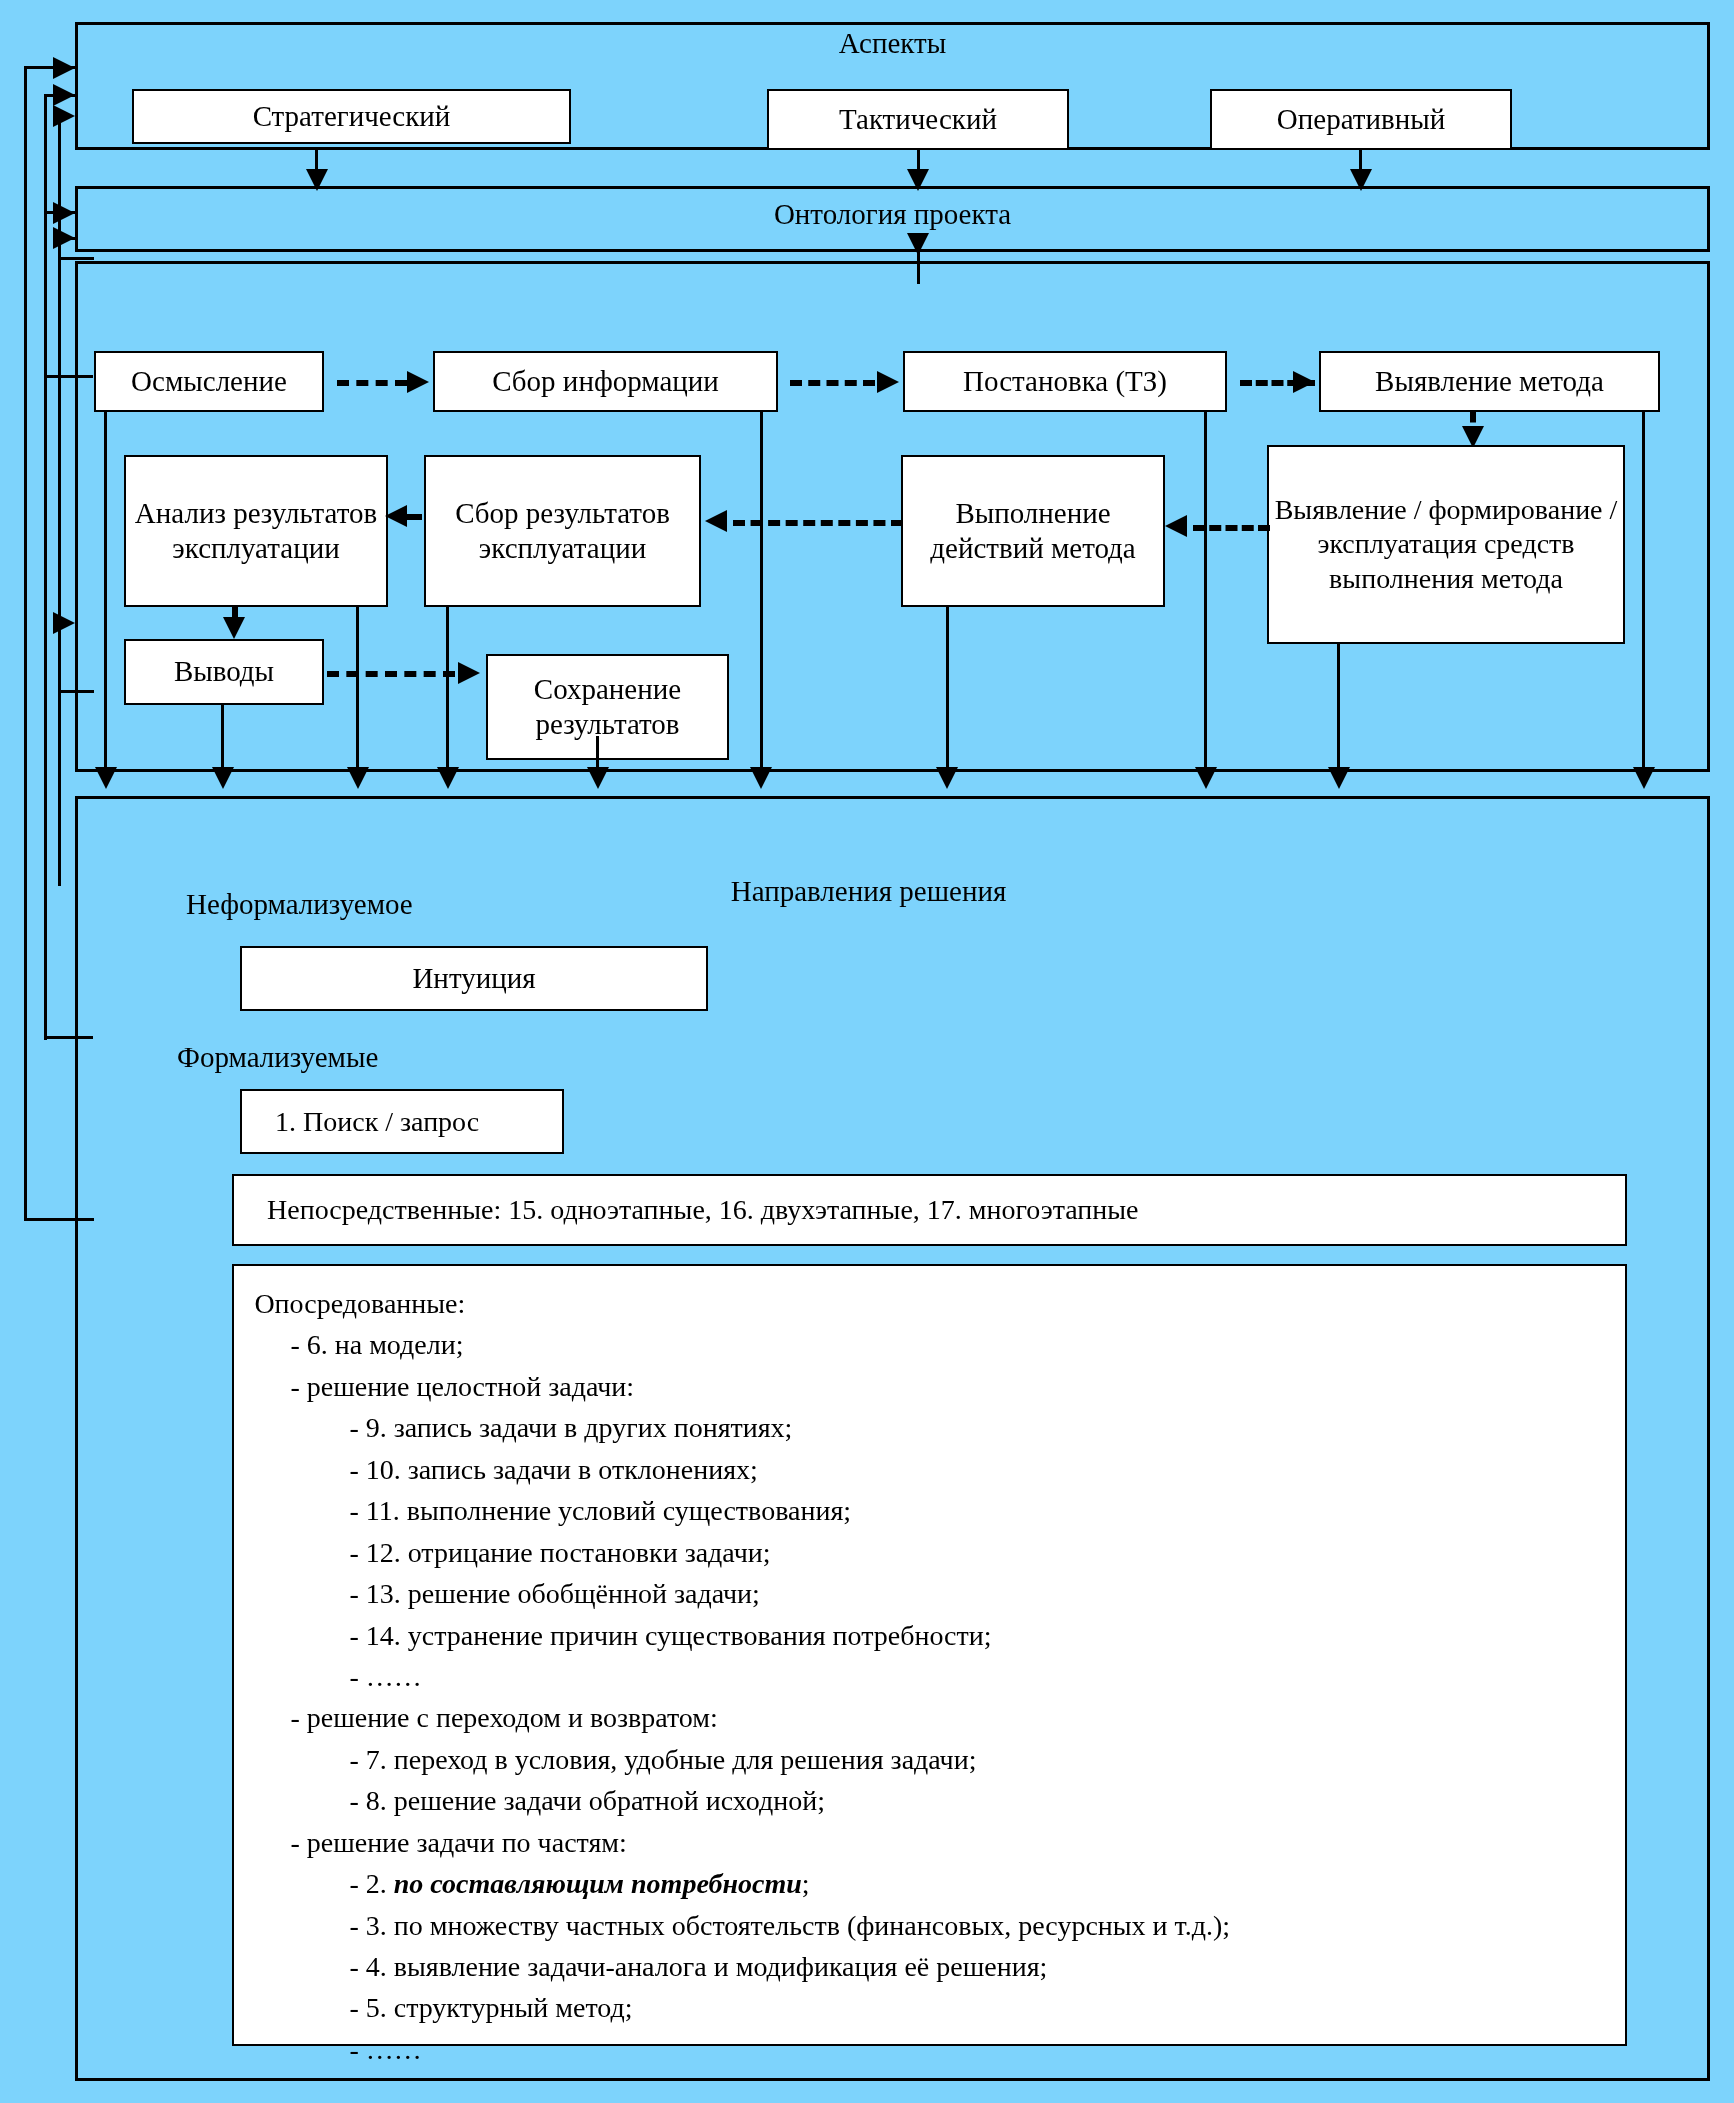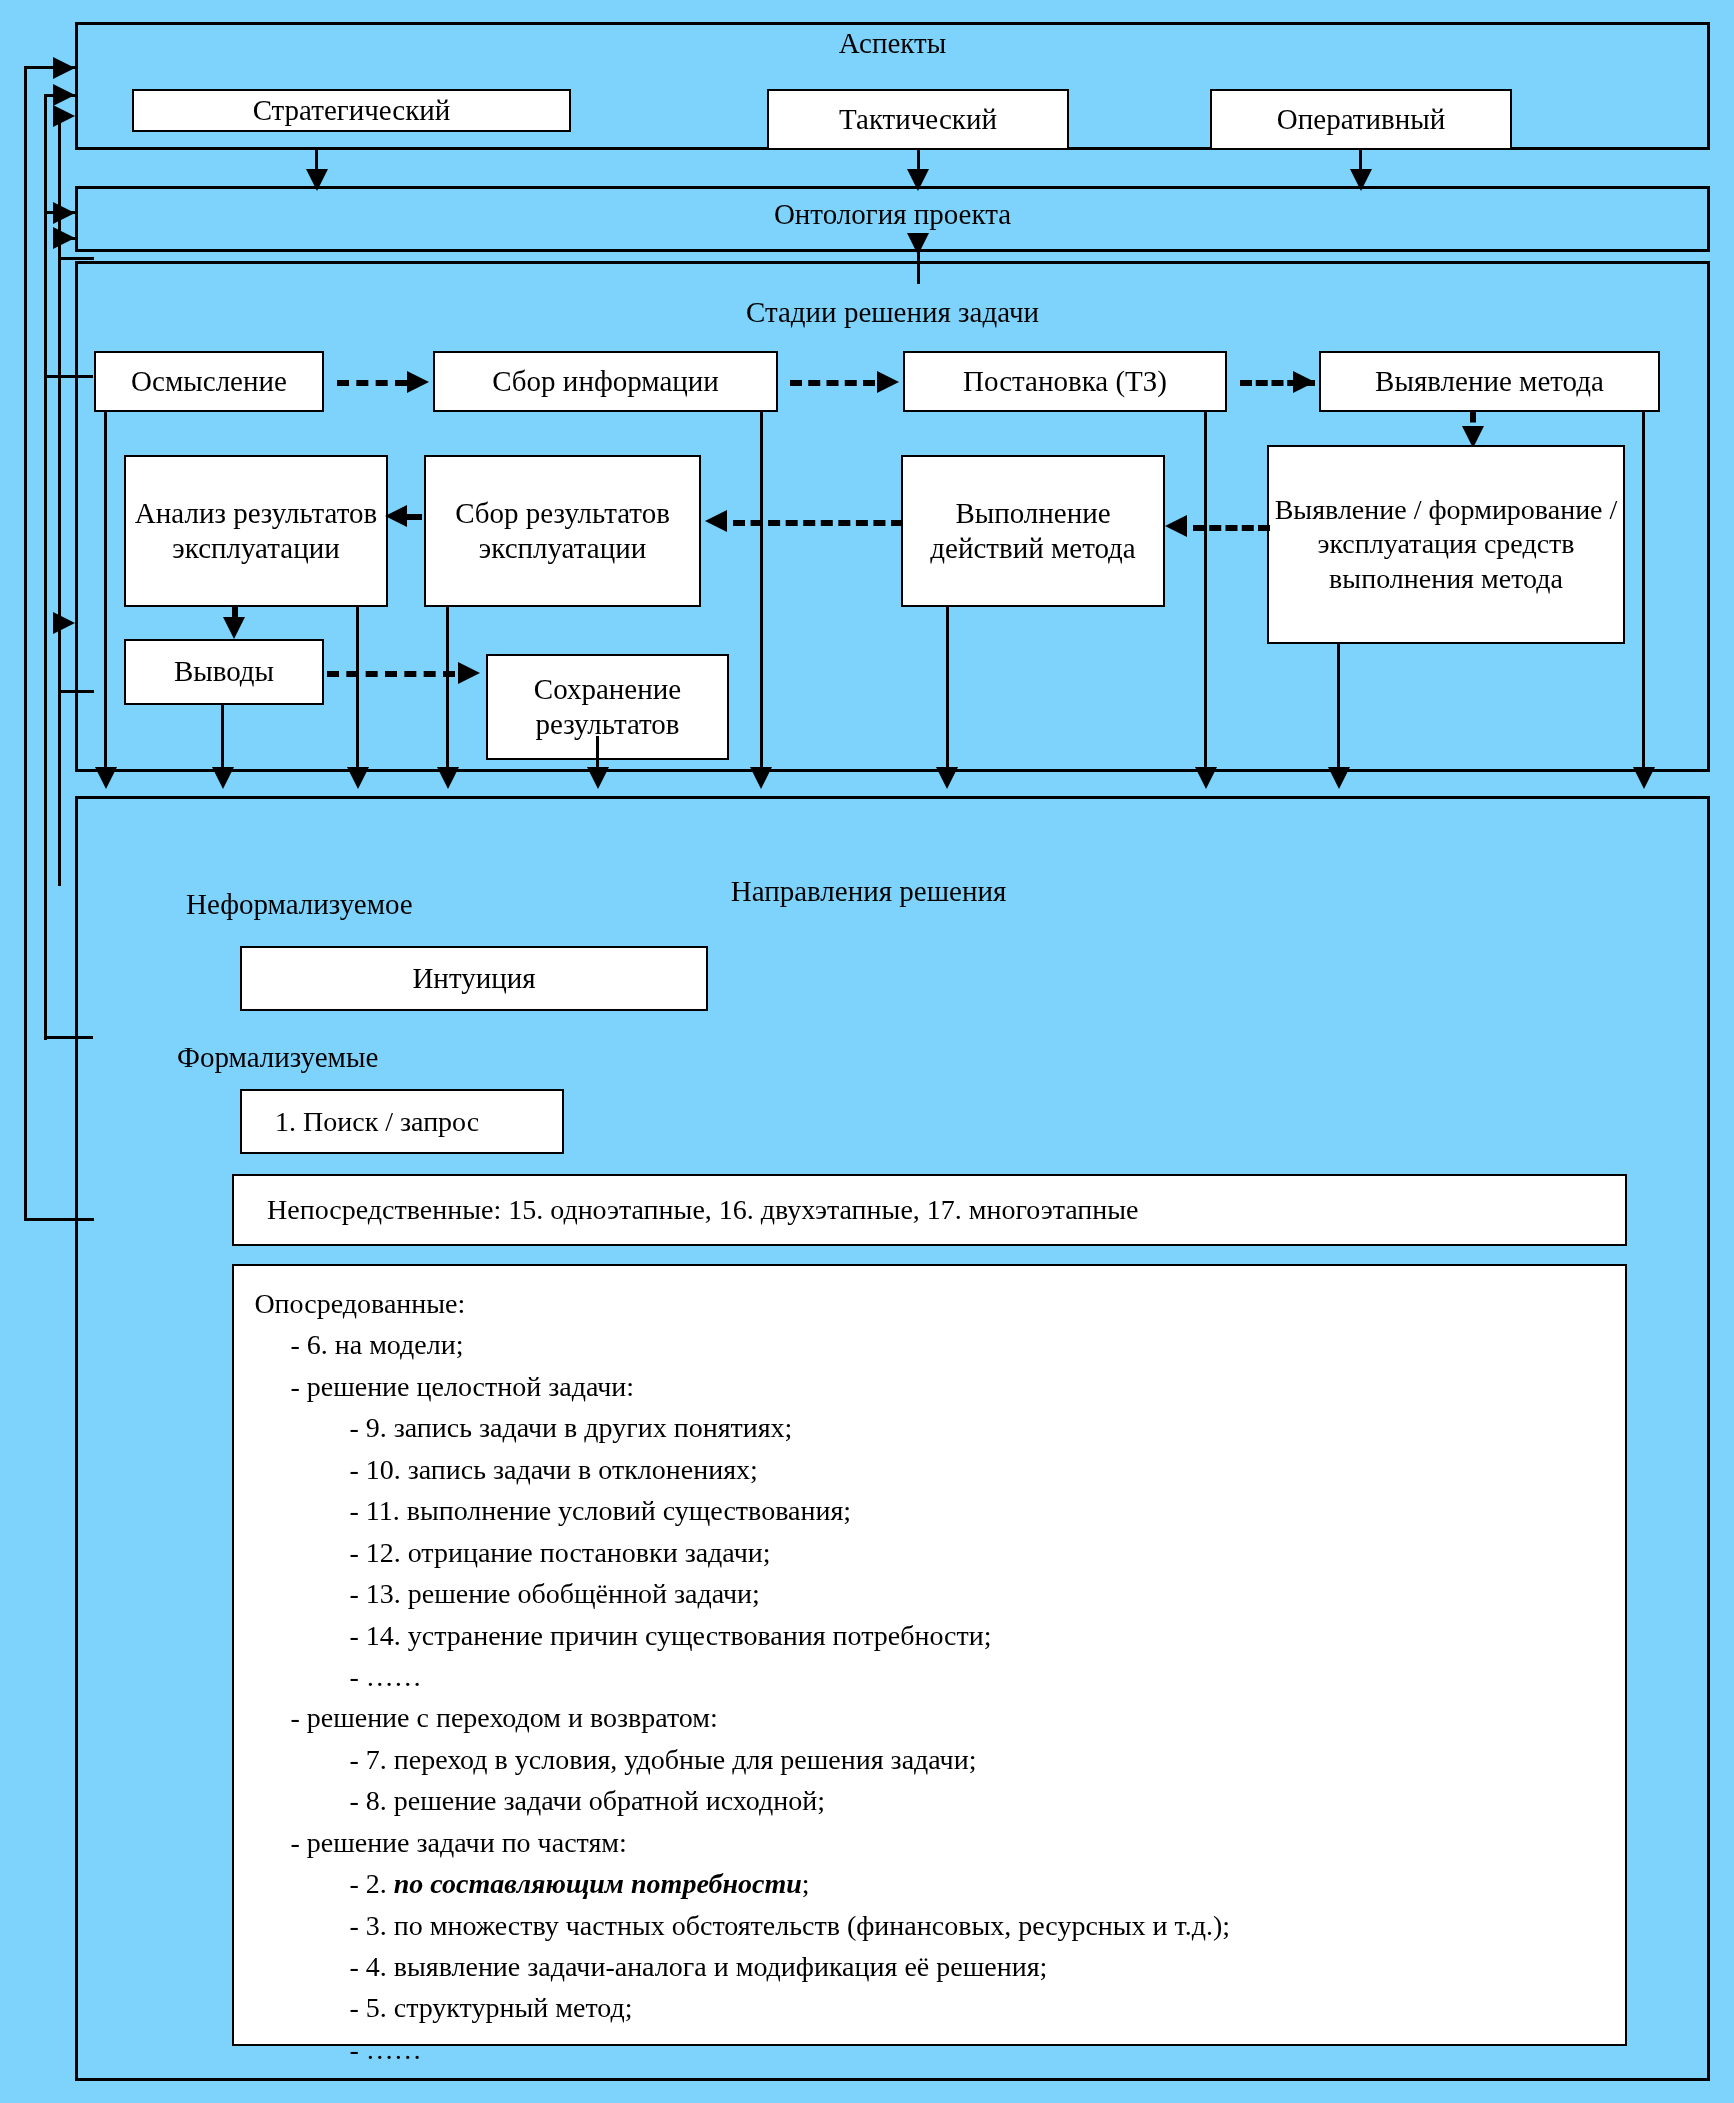--- a/index.html
+++ b/index.html
@@ -107,21 +107,21 @@
   }
 </style>
 </head>
 <body>
 
 <div id="canvas">
 
   <div class="panel" style="left:75px; top:22px; width:1635px; height:128px;"></div>
   <div class="panel-title" style="left:75px; top:27px; width:1635px;">Аспекты</div>
 
-  <div class="box" style="left:132px; top:89px; width:439px; height:43px;">
+  <div class="box" style="left:132px; top:89px; width:439px; height:55px;">
     <span>Стратегический</span>
   </div>
   <div class="box" style="left:767px; top:89px; width:302px; height:61px;">
     <span>Тактический</span>
   </div>
   <div class="box" style="left:1210px; top:89px; width:302px; height:61px;">
     <span>Оперативный</span>
   </div>
 
   <div class="vline" style="left:315px; top:150px; height:36px;"></div>
@@ -133,21 +133,20 @@
   <div class="vline" style="left:1359px; top:150px; height:36px;"></div>
   <div class="arrow-down" style="left:1350px; top:169px;"></div>
 
   <div class="panel" style="left:75px; top:186px; width:1635px; height:66px;"></div>
   <div class="panel-title" style="left:75px; top:198px; width:1635px;">Онтология проекта</div>
 
   <div class="vline" style="left:917px; top:252px; height:32px;"></div>
   <div class="arrow-down" style="left:907px; top:233px;"></div>
 
   <div class="panel" style="left:75px; top:261px; width:1635px; height:511px;"></div>
-  <div class="panel-title" style="left:75px; top:296px; width:1635px;">Стадии решения задачи</div>
 
   <div class="box" style="left:94px; top:351px; width:230px; height:61px;">
     <span>Осмысление</span>
   </div>
   <div class="box" style="left:433px; top:351px; width:345px; height:61px;">
     <span>Сбор информации</span>
   </div>
   <div class="box" style="left:903px; top:351px; width:324px; height:61px;">
     <span>Постановка (ТЗ)</span>
   </div>

